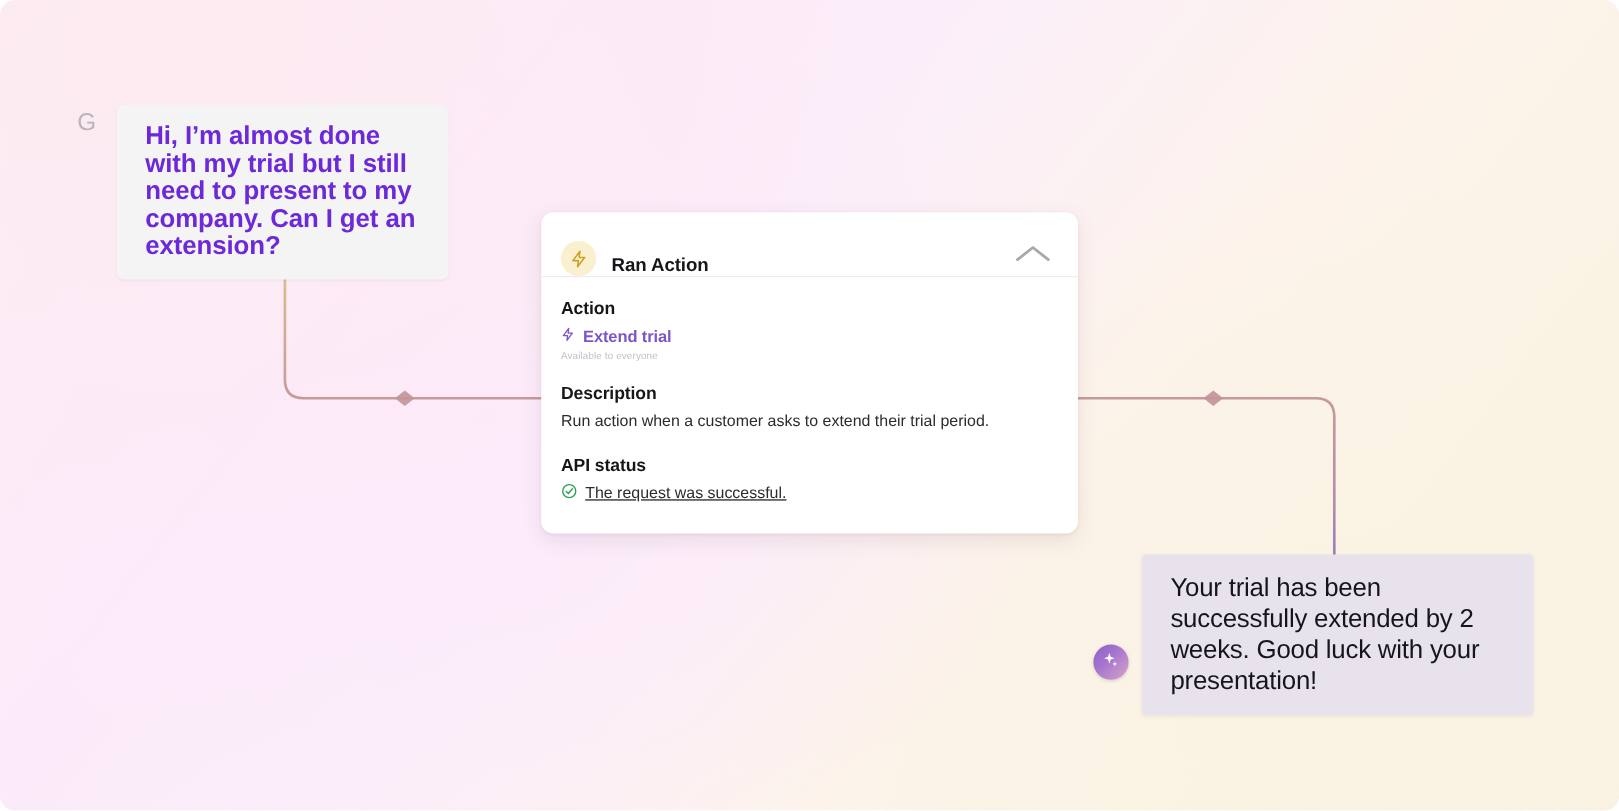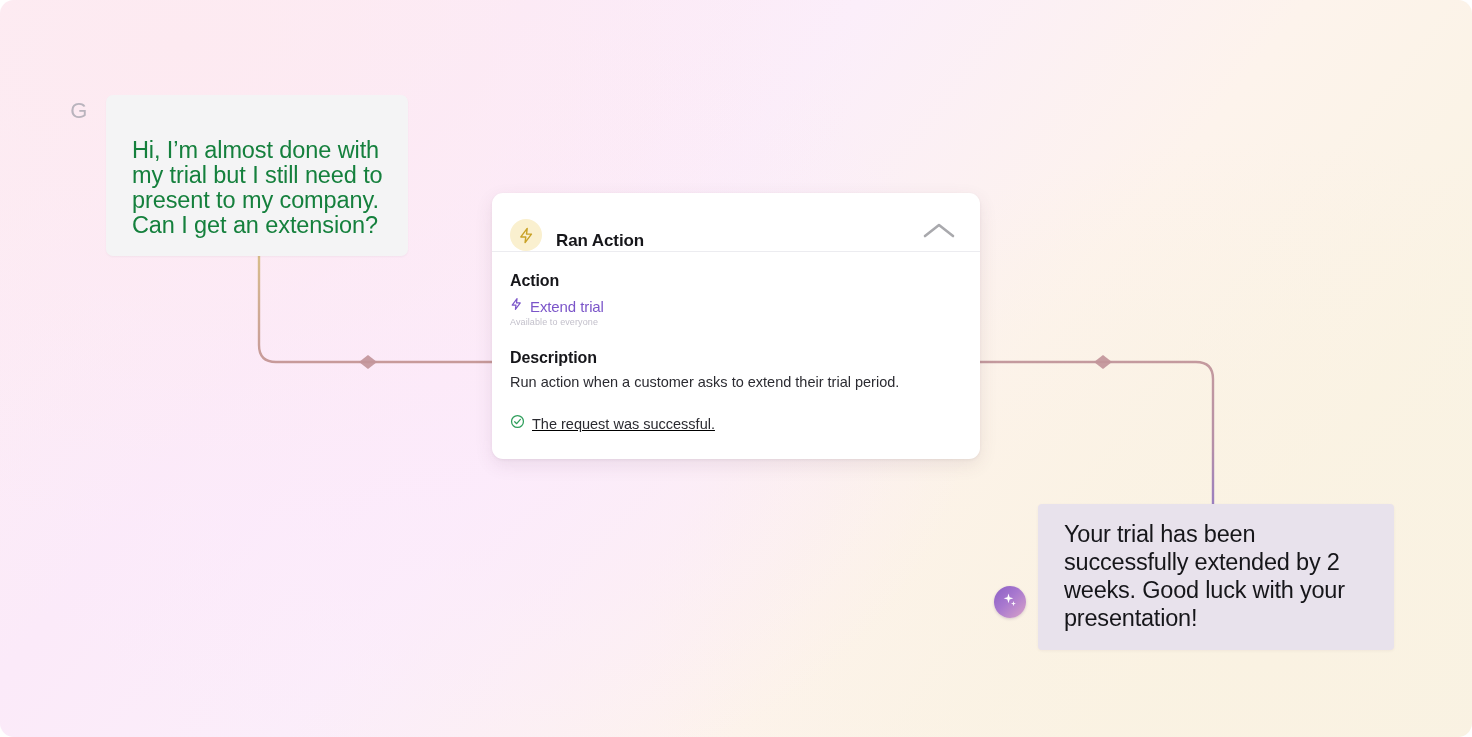--- a/index.html
+++ b/index.html
@@ -59,24 +59,23 @@
     width: 302px;
     box-sizing: border-box;
     padding: 16px 22px 18px 26px;
     background: #f4f4f5;
     border-radius: 7px;
     box-shadow: 0 1px 2px rgba(80,50,70,.05);
   }
   #user-bubble .txt {
     font-size: 23.5px;
     line-height: 25px;
-    color: #15803d;
-    font-weight: 400;
+    color: #6d28d9;
+    font-weight: 700;
     letter-spacing: -0.1px;
-    margin-top: 27px;
   }
 
   
   #action-card {
     position: absolute;
     left: 492px;
     top: 193px;
     width: 488px;
     background: #ffffff;
     border-radius: 11px;
@@ -133,21 +132,21 @@
 
   .action-link {
     display: flex;
     align-items: center;
     gap: 7px;
     margin-top: 7px;
     cursor: pointer;
   }
   .action-link .name {
     font-size: 15px;
-    font-weight: 400;
+    font-weight: 700;
     color: #7b55c9;
     letter-spacing: -0.1px;
   }
   .action-sub {
     margin-top: 2px;
     font-size: 9px;
     color: #c3c0cb;
     letter-spacing: .1px;
   }
   .sec-text {
@@ -268,20 +267,21 @@
         </div>
         <div class="action-sub">Available to everyone</div>
       </div>
 
       <div class="sec">
         <div class="sec-label">Description</div>
         <div class="sec-text">Run action when a customer asks to extend their trial period.</div>
       </div>
 
       <div class="sec">
+        <div class="sec-label">API status</div>
         <div class="status-row">
           <span>
             <svg width="15" height="15" viewBox="0 0 24 24" fill="none" stroke="#2e9e5b" stroke-width="2" stroke-linecap="round" stroke-linejoin="round">
               <circle cx="12" cy="12" r="9.5"></circle>
               <polyline points="7.5,12.4 10.7,15.5 16.6,8.6"></polyline>
             </svg>
           </span>
           <span class="stxt">The request was successful.</span>
         </div>
       </div>

